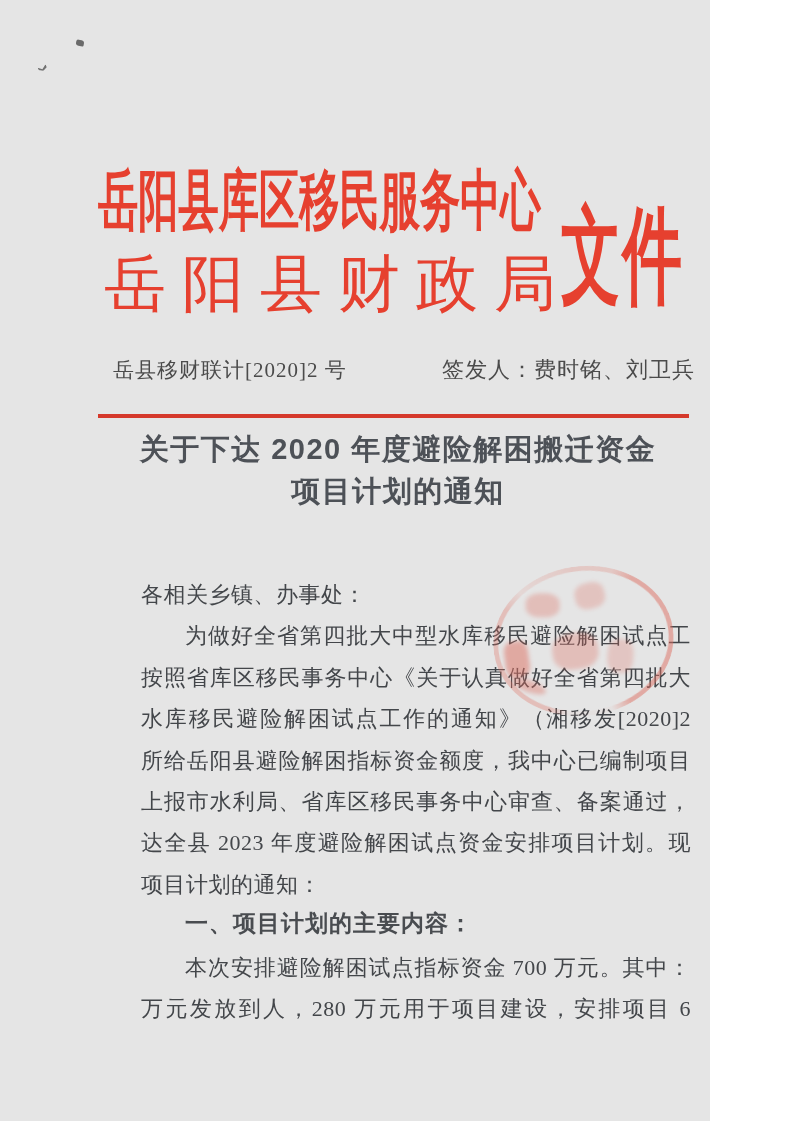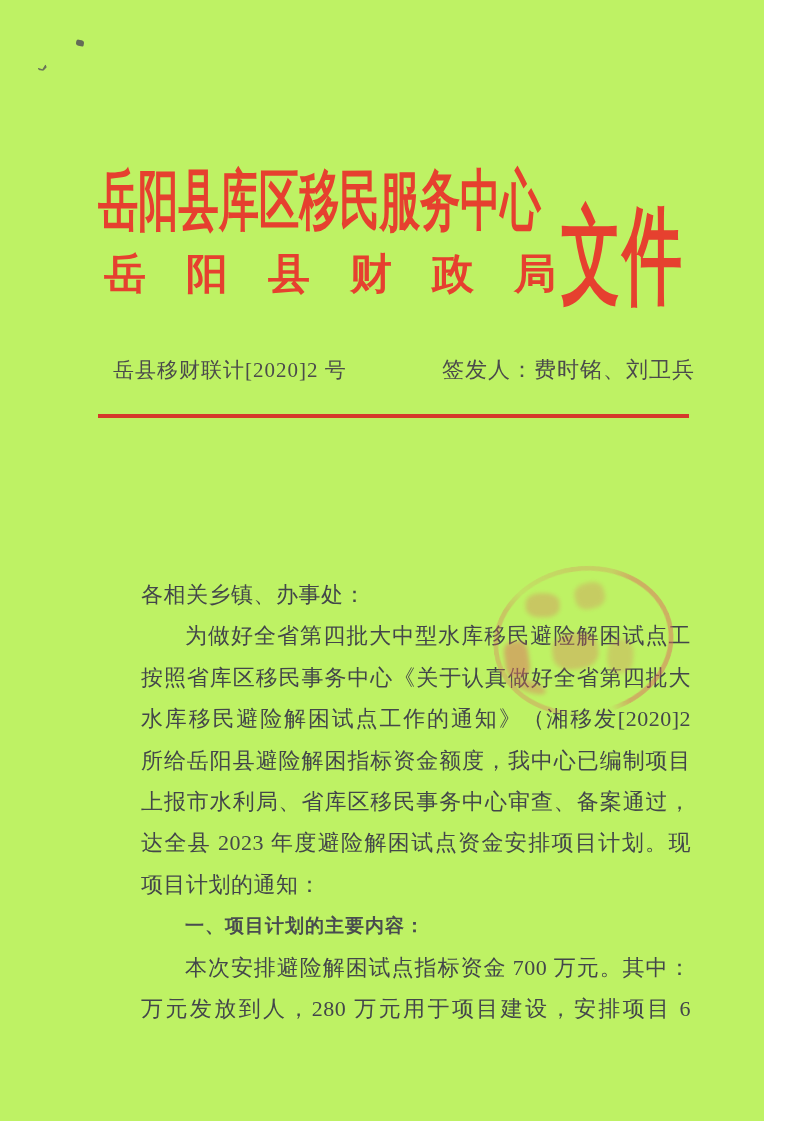--- a/index.html
+++ b/index.html
@@ -9,43 +9,43 @@
     --body-color:#43464a;
     --meta-color:#4b4b4b;
     --seal-red:#dd6e60;
     --edge-blue:#8fb6cc;
     --speck-gray:#555555;
   }
   *{margin:0;padding:0;box-sizing:border-box;}
   html,body{background:#fff;}
   .page{
     position:relative;
-    width:764px;height:1121px;
-    background:#bef264;
+    width:710px;height:1121px;
+    background:#e5e5e5;
     overflow:hidden;
     font-family:"Liberation Serif","DejaVu Serif",serif;
   }
   
   .speck{position:absolute;background:var(--speck-gray);}
   .speck1{left:76px;top:40px;width:8px;height:6px;border-radius:2px 3px 1px 3px;transform:rotate(12deg);opacity:.85;}
   .speck2{left:38px;top:65px;width:9px;height:6px;border-radius:0 4px 4px 4px;transform:rotate(-18deg);opacity:.8;clip-path:polygon(0 20%,45% 70%,100% 0,100% 55%,50% 100%,0 60%);}
   .edge-line{
     position:absolute;left:784px;top:0;width:3px;height:430px;
     background:linear-gradient(to bottom,var(--edge-blue) 0%,rgba(143,182,204,.65) 30%,rgba(143,182,204,.25) 70%,rgba(143,182,204,0) 100%);
   }
   
   .org1{
     position:absolute;left:98px;top:166px;
     font-size:66px;font-weight:bold;color:var(--header-red);
     line-height:1.05;white-space:nowrap;
     transform:scale(0.61,1);transform-origin:top left;
   }
   .org2{
     position:absolute;left:104px;top:252px;width:452px;
-    font-size:42px;font-weight:bold;color:var(--header-red);
+    font-size:62px;font-weight:normal;color:var(--header-red);
     line-height:1.05;
     text-align:justify;text-align-last:justify;
   }
   .doctype{
     position:absolute;left:561px;top:204px;
     font-size:106px;font-weight:bold;color:var(--header-red);
     line-height:1.0;white-space:nowrap;letter-spacing:4px;
     transform:scale(0.56,1);transform-origin:top left;
   }
   
@@ -71,22 +71,22 @@
   .title div{line-height:42px;}
   
   .bodytext{
     position:absolute;left:113px;top:574px;width:578px;
     font-size:22px;color:var(--body-color);
   }
   .line{height:41.4px;line-height:41.4px;white-space:nowrap;letter-spacing:.5px;margin-left:28px;}
   .line.jfy{white-space:normal;text-align:justify;text-align-last:justify;overflow:hidden;}
   .line.ind{padding-left:44px;}
   .line.bold-head{
-    font-family:Liberation Sans, sans-serif;
-    font-weight:700;color:#494c50;letter-spacing:1px;font-size:19px;
+    font-family:Liberation Mono, monospace;
+    font-weight:700;color:#494c50;letter-spacing:1px;font-size:23px;
   }
   
   .seal{
     position:absolute;left:493px;top:566px;width:181px;height:150px;
     transform:rotate(-8deg);pointer-events:none;
   }
   .seal-ring{
     position:absolute;inset:0;border-radius:50%;
     border:5px solid var(--seal-red);
     opacity:.55;filter:blur(.6px);
@@ -112,20 +112,24 @@
 
   <div class="org1">岳阳县库区移民服务中心</div>
   <div class="org2">岳阳县财政局</div>
   <div class="doctype">文件</div>
 
   <div class="docnum">岳县移财联计[2020]2 号</div>
   <div class="issuer"><span>签发人：</span><span>费时铭、刘卫兵</span></div>
 
   <div class="redrule"></div>
 
+  <div class="title">
+    <div>关于下达 2020 年度避险解困搬迁资金</div>
+    <div>项目计划的通知</div>
+  </div>
 
   <div class="bodytext">
     <div class="line">各相关乡镇、办事处：</div>
     <div class="line jfy ind">为做好全省第四批大中型水库移民避险解困试点工作，</div>
     <div class="line jfy">按照省库区移民事务中心《关于认真做好全省第四批大中型</div>
     <div class="line jfy">水库移民避险解困试点工作的通知》（湘移发[2020]2 号）中</div>
     <div class="line jfy">所给岳阳县避险解困指标资金额度，我中心已编制项目计划</div>
     <div class="line jfy">上报市水利局、省库区移民事务中心审查、备案通过，现下</div>
     <div class="line jfy">达全县 2023 年度避险解困试点资金安排项目计划。现将有</div>
     <div class="line">项目计划的通知：</div>

